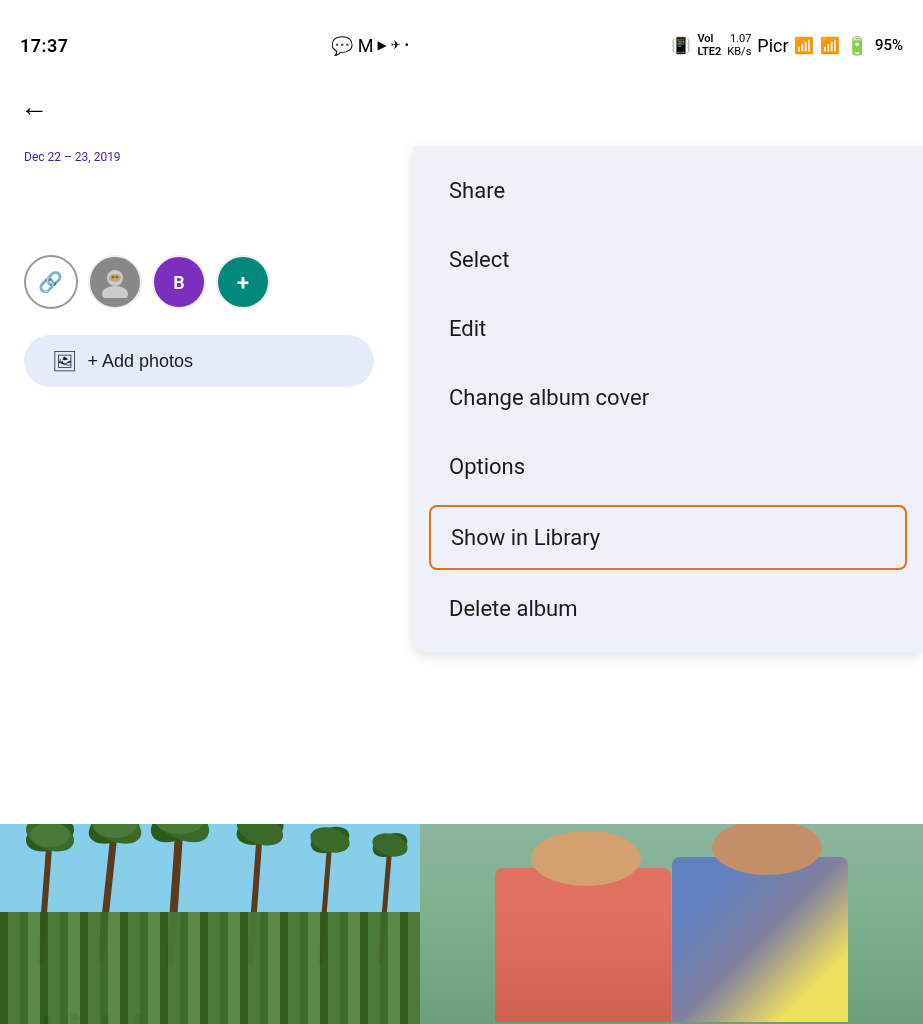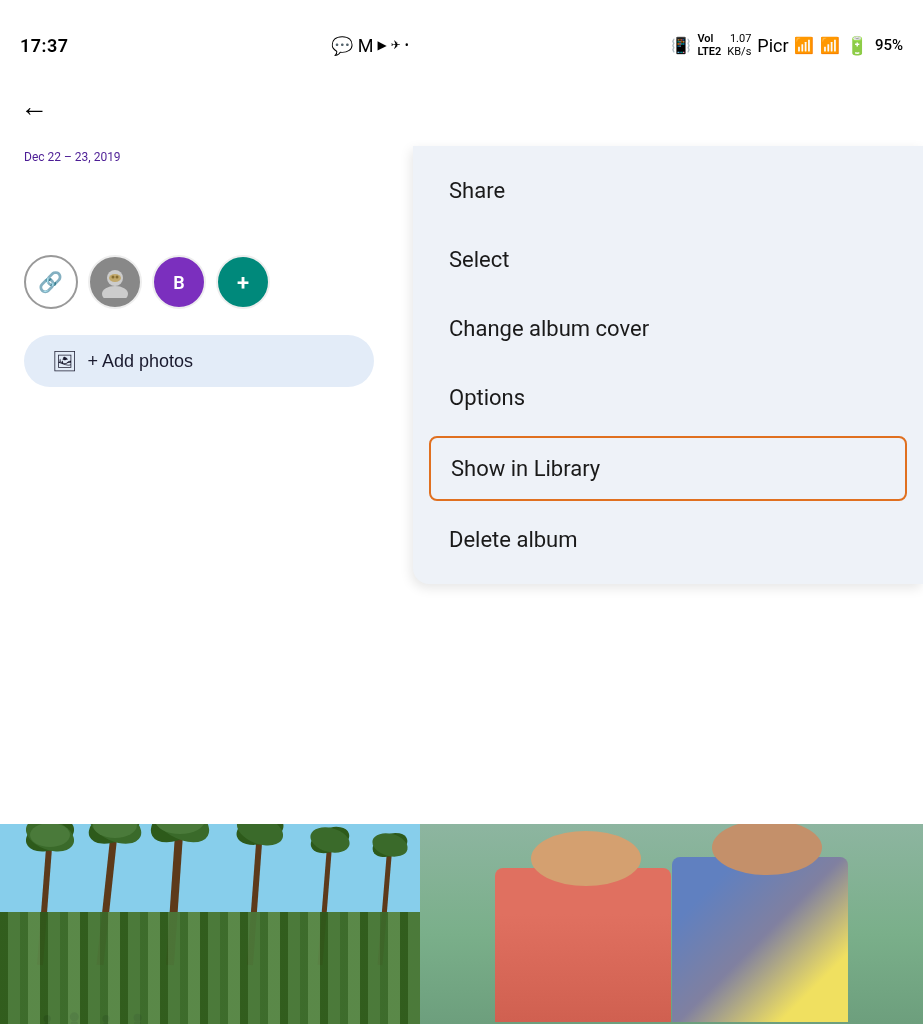--- a/index.html
+++ b/index.html
@@ -357,19 +357,20 @@
       <div style="position:absolute; bottom:10%; left:15%; width:35%; height:70%; background: linear-gradient(to bottom, #E07060 30%, #D06050 100%); border-radius: 8px 8px 0 0;"></div>
       <div style="position:absolute; bottom:72%; left:22%; width:22%; height:25%; background: #D4A070; border-radius: 50%;"></div>
       <div style="position:absolute; bottom:10%; right:15%; width:35%; height:75%; background: linear-gradient(135deg, #6080C0 20%, #8080A0 50%, #F0E060 80%); border-radius: 8px 8px 0 0;"></div>
       <div style="position:absolute; bottom:77%; right:20%; width:22%; height:25%; background: #C4906A; border-radius: 50%;"></div>
     </div>
   </div>
 
   <div class="dropdown-menu">
     <div class="menu-item">Share</div>
     <div class="menu-item">Select</div>
+    <div class="menu-item">Edit</div>
     <div class="menu-item">Change album cover</div>
     <div class="menu-item">Options</div>
     <div class="menu-item menu-item-highlighted">Show in Library</div>
     <div class="menu-item">Delete album</div>
   </div>
 
 </div>
 
 </body></html>

